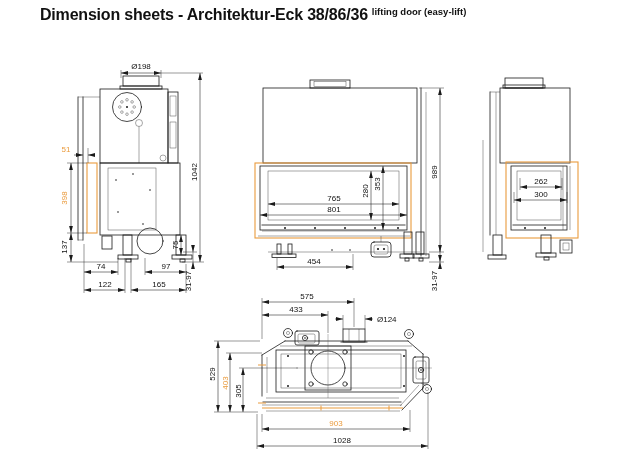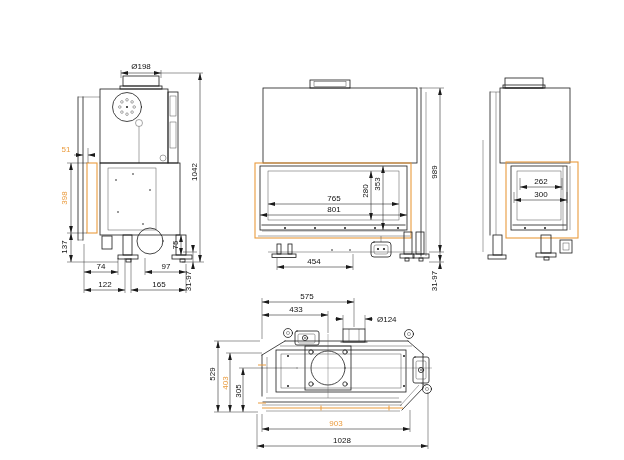--- a/index.html
+++ b/index.html
@@ -17,20 +17,23 @@
   .dm,.de{fill:none;stroke:#1a1a1a;stroke-width:.55;}
   .ex{fill:none;stroke:#1a1a1a;stroke-width:.45;}
   .fl{fill:#1a1a1a;stroke:none;}
   text.dt{font-size:8px;font-family:"Liberation Sans",sans-serif;fill:#111;}
   text.ot{fill:#ea9b3d;}
 </style>
 </head>
 <body>
 
 <div class="screen">
+  <div class="title">
+    <span class="main">Dimension sheets - Architektur-Eck 38/86/36</span><span class="sub">lifting door (easy-lift)</span>
+  </div>
 
   <svg width="624" height="460" viewBox="0 0 624 460">
     <defs>
       <marker id="arw" viewBox="0 0 7 5" refX="7" refY="2.5" markerWidth="7" markerHeight="5" markerUnits="userSpaceOnUse" orient="auto-start-reverse">
         <path d="M0,0.6 L7,2.5 L0,4.4 Z" fill="#1a1a1a"></path>
       </marker>
     </defs>
 
     <g>
       <g>

